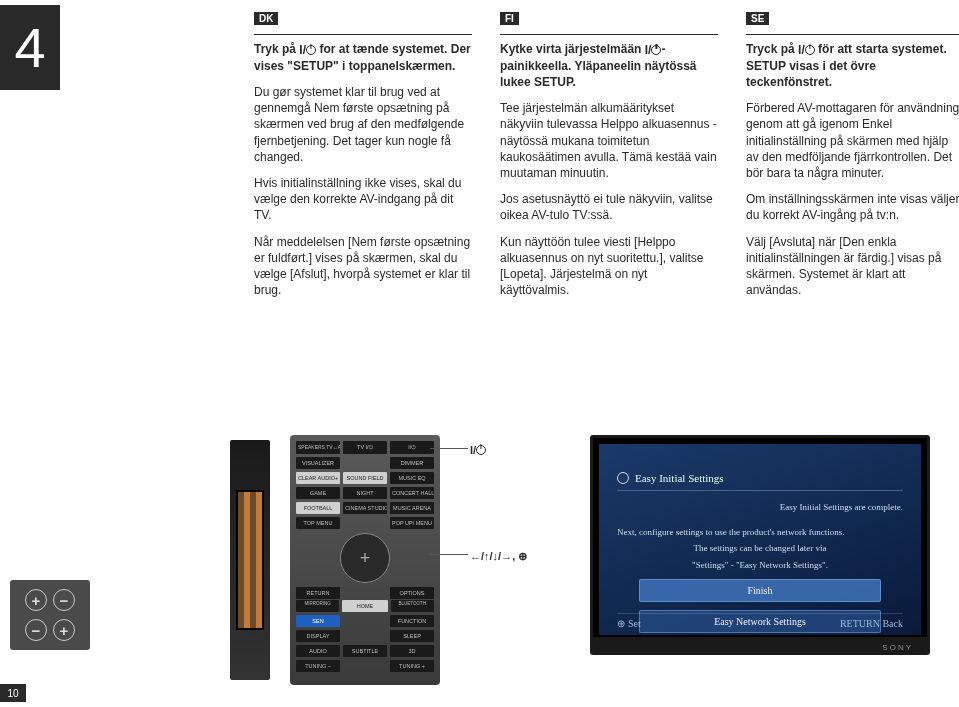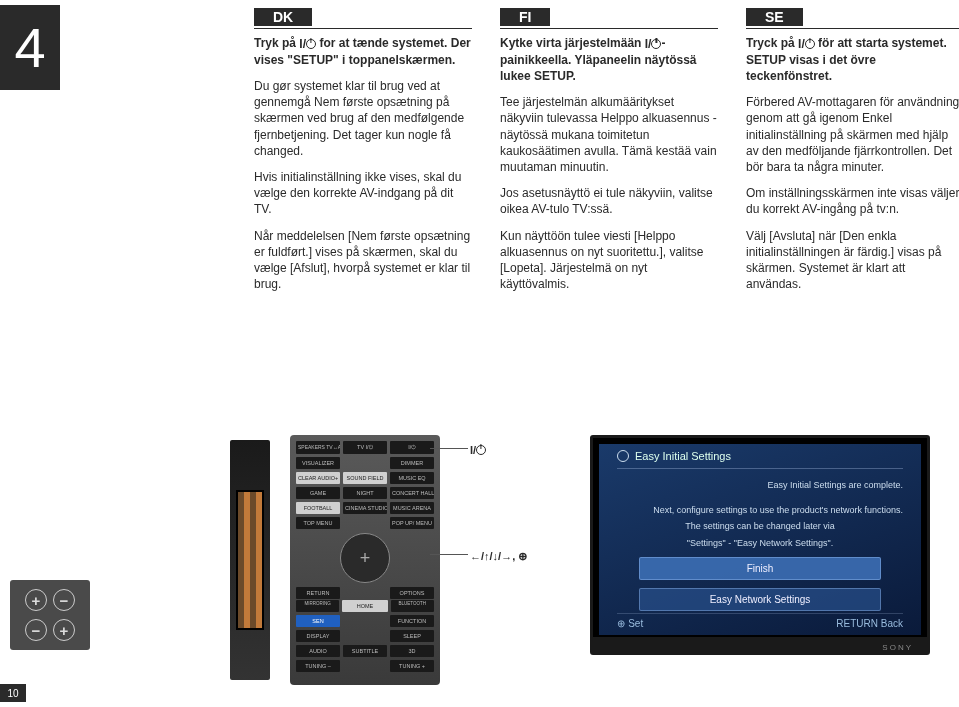--- a/index.html
+++ b/index.html
@@ -3,21 +3,21 @@
 <meta charset="utf-8">
 <style>
   * { margin: 0; padding: 0; box-sizing: border-box; }
   body { width: 959px; height: 707px; font-family: Arial, Helvetica, sans-serif; background: #fff; position: relative; color: #333; }
   
   .page-num-big { position: absolute; top: 5px; left: 0; width: 60px; height: 85px; background: #2a2a2a; color: #fff; font-size: 56px; font-weight: normal; display: flex; align-items: center; justify-content: center; }
   
   .columns { position: absolute; top: 8px; left: 254px; display: flex; gap: 28px; }
   .col { width: 218px; }
   
-  .lang-badge { display: inline-block; background: #2a2a2a; color: #fff; font-size: 14px; font-weight: bold; padding: 1px 19px; margin-bottom: 2px; }
+  .lang-badge { display: inline-block; background: #2a2a2a; color: #fff; font-size: 10px; font-weight: bold; padding: 1px 5px; margin-bottom: 9px; }
   .rule { border: none; border-top: 1.5px solid #2a2a2a; margin-bottom: 6px; }
   
   .bold-para { font-size: 12px; font-weight: bold; color: #2a2a2a; line-height: 1.35; margin-bottom: 10px; }
   .normal-para { font-size: 12px; color: #2a2a2a; line-height: 1.35; margin-bottom: 10px; }
   
   .power-icon { display: inline-flex; align-items: center; vertical-align: middle; }
   .pw { width: 10px; height: 10px; border: 1.2px solid currentColor; border-radius: 50%; position: relative; display: inline-block; }
   .pw::after { content: ""; position: absolute; top: -2px; left: 50%; width: 1.2px; height: 5px; background: currentColor; transform: translateX(-50%); }
   
   
@@ -35,21 +35,21 @@
   .rm-btn.light { background: #d0d0d0; color: #222; }
   .rm-btn.blue { background: #2060c0; color: #fff; }
   .rm-dpad { width: 50px; height: 50px; border: 1px solid #888; border-radius: 50%; margin: 4px auto; position: relative; background: #2a2a2a; }
   .rm-dpad::after { content:"+"; position:absolute; top:50%; left:50%; transform:translate(-50%,-50%); color:#aaa; font-size:18px; }
   
   .callout-power { position: absolute; left: 470px; top: 14px; font-size: 11px; font-weight: bold; color: #2a2a2a; display: flex; align-items: center; gap: 2px; }
   .callout-arrows { position: absolute; left: 470px; top: 120px; font-size: 11px; font-weight: bold; color: #2a2a2a; }
   .leader { position: absolute; border-top: 1px solid #555; }
   
   .tv { position: absolute; left: 590px; top: 5px; width: 340px; height: 220px; background: #000; border: 3px solid #1a1a1a; border-bottom: 18px solid #1a1a1a; border-radius: 3px; }
-  .tv-screen { position: absolute; inset: 6px 6px 2px 6px; background: linear-gradient(160deg,#1a3a6a,#0a1a3a); padding: 6px 18px; color: #cde; font-size: 9px; }
+  .tv-screen { position: absolute; inset: 6px 6px 2px 6px; background: linear-gradient(160deg,#1a3a6a,#0a1a3a); padding: 28px 18px; color: #cde; font-size: 9px; font-family: Liberation Serif, serif; }
   .tv-title { display:flex; align-items:center; gap:6px; font-size: 11px; color: #dfe; margin-bottom: 6px; }
   .tv-gear { width: 12px; height: 12px; border: 1.5px solid #cde; border-radius: 50%; display:inline-block; }
   .tv-hr { border: none; border-top: 1px solid rgba(200,220,255,.3); margin: 4px 0 10px; }
   .tv-msg { color: #cde; font-size: 9px; line-height: 1.4; margin-bottom: 4px; }
   .tv-btn { background: rgba(40,80,140,.7); border: 1px solid rgba(160,200,255,.4); color: #eef; text-align: center; padding: 5px; margin: 8px 22px 0; border-radius: 2px; font-size: 10px; }
   .tv-footer { position: absolute; bottom: 6px; left: 18px; right: 18px; display: flex; justify-content: space-between; color: #9bd; font-size: 10px; border-top: 1px solid rgba(200,220,255,.2); padding-top: 4px; }
   .sony { position: absolute; right: 14px; bottom: -15px; color: #888; font-size: 8px; letter-spacing: 2px; }
   
   .page-num-small { position: absolute; bottom: 5px; left: 0; width: 26px; height: 18px; background: #2a2a2a; color: #fff; font-size: 10px; display: flex; align-items: center; justify-content: center; }
 </style>
@@ -178,21 +178,21 @@
   <div class="callout-arrows">←/↑/↓/→, ⊕</div>
 
   <div class="tv">
     <div class="tv-screen">
       <div class="tv-title">
         <span class="tv-gear"></span>
         <span>Easy Initial Settings</span>
       </div>
       <hr class="tv-hr">
       <div class="tv-msg" style="text-align:right;margin-bottom:12px">Easy Initial Settings are complete.</div>
-      <div class="tv-msg" style="text-align:right">Next, configure settings to use the product's network functions.</div>
+      <div class="tv-msg" style="text-align:left">Next, configure settings to use the product's network functions.</div>
       <div class="tv-msg" style="text-align:center">The settings can be changed later via</div>
       <div class="tv-msg" style="text-align:center">"Settings" - "Easy Network Settings".</div>
       <div class="tv-btn" style="background:rgba(60,110,180,.9)">Finish</div>
       <div class="tv-btn">Easy Network Settings</div>
       <div class="tv-footer">
         <span>⊕ Set</span>
         <span>RETURN Back</span>
       </div>
     </div>
     <div class="sony">SONY</div>

